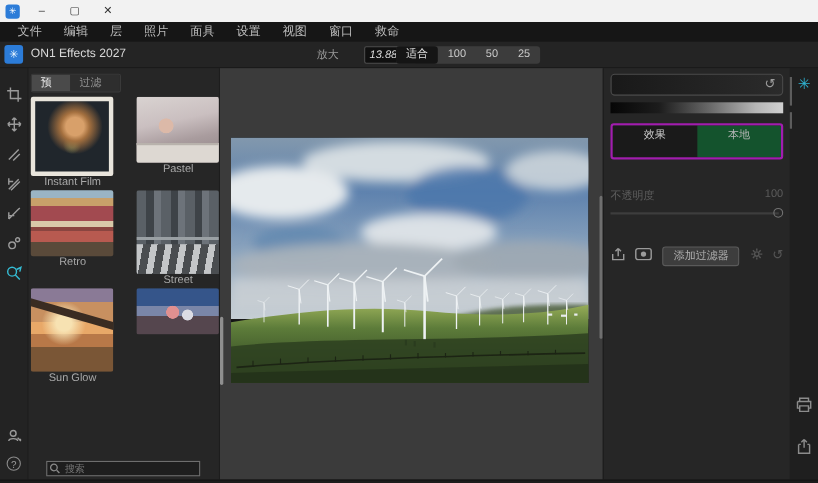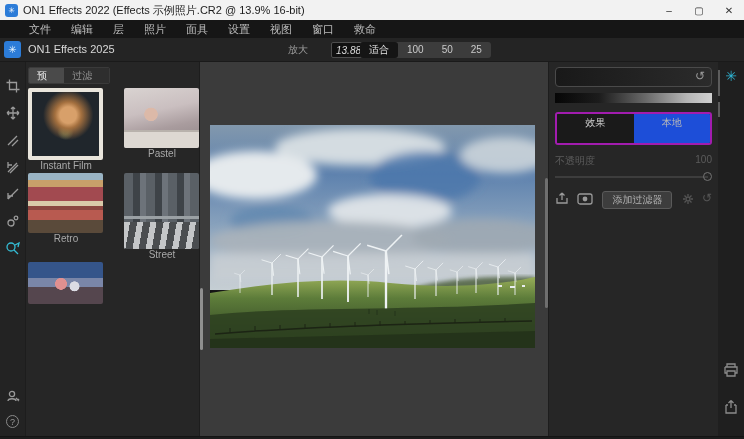--- a/index.html
+++ b/index.html
@@ -8,21 +8,21 @@
 
   
   .titlebar{height:20px;background:#f2f2f2;display:flex;align-items:center;padding-left:5px;}
   .appicon{width:13px;height:13px;border-radius:3px;background:#2c7cd8;color:#fff;font-size:8px;
     display:flex;align-items:center;justify-content:center;margin-right:5px;}
   .titletext{font-size:11px;color:#1b1b1b;flex:1;white-space:nowrap;overflow:hidden;}
   .winbtn{width:30px;height:20px;display:flex;align-items:center;justify-content:center;
     font-size:10px;color:#333;}
 
   
-  .menubar{height:18px;background:#161616;display:flex;align-items:center;padding-left:19px;}
+  .menubar{height:18px;background:#161616;display:flex;align-items:center;padding-left:6px;}
   .menuitem{font-size:11px;color:#bdbdbd;padding:0 10px;line-height:18px;}
 
   
   .headerrow{height:24px;background:#242424;position:relative;border-bottom:1px solid #1a1a1a;}
   .hlogo{position:absolute;left:4px;top:3px;width:17px;height:17px;border-radius:3px;background:#2c7cd8;
     color:#e8f6ff;font-size:10px;display:flex;align-items:center;justify-content:center;}
   .happname{position:absolute;left:28px;top:5px;font-size:11px;color:#d8d8d8;}
   .zoomgrp{position:absolute;left:288px;top:4px;display:flex;align-items:center;}
   .zoomlabel{font-size:10px;color:#9a9a9a;margin-right:23px;}
   .zoomselect{width:48px;height:16px;background:#101010;border:1px solid #4d4d4d;border-radius:2px;
@@ -101,28 +101,28 @@
   .scrollL{position:absolute;left:0;top:226px;width:3px;height:62px;background:#8f8f8f;border-radius:2px;}
   .scrollR{position:absolute;right:0;top:116px;width:3px;height:130px;background:#6f6f6f;border-radius:2px;}
 
   
   .rightpanel{width:170px;background:#262626;position:relative;padding:5px 6px 0 6px;border-left:1px solid #1d1d1d;}
   .ampbar{height:20px;border:1px solid #4a4a4a;border-radius:4px;background:linear-gradient(90deg,#191919,#2b2b2b);
     position:relative;}
   .ampreset{position:absolute;right:6px;top:1px;font-size:12px;color:#9a9a9a;}
   .gradstrip{height:10px;margin-top:6px;background:linear-gradient(90deg,#060606 0,#1c1c1c 28%,#6a6a6a 58%,#b5b5b5 84%,#d0d0d0 100%);}
   .rtabs{display:flex;margin-top:9px;height:33px;border-radius:3px;overflow:hidden;border:2px solid #a21caf;}
-  .rtab{flex:1;text-align:center;font-size:10px;line-height:17px;color:#b8b8b8;background:#1d4ed8;}
+  .rtab{flex:1;text-align:center;font-size:10px;line-height:17px;color:#b8b8b8;background:#14532d;}
   .rtab.active{background:#1a1a1a;color:#cfcfcf;}
-  .dimrow{margin-top:9px;opacity:.45;}
+  .dimrow{margin-top:26px;opacity:.45;}
   .dimhead{display:flex;justify-content:space-between;font-size:10px;color:#9a9a9a;}
   .dimslider{position:relative;height:12px;margin-top:3px;}
   .dimtrack{position:absolute;left:0;right:4px;top:5px;height:2px;background:#5a5a5a;}
   .dimknob{position:absolute;right:0;top:1px;width:9px;height:9px;border:1.5px solid #cfcfcf;border-radius:50%;}
-  .actions{display:flex;align-items:flex-start;margin-top:8px;gap:8px;}
+  .actions{display:flex;align-items:flex-start;margin-top:24px;gap:8px;}
   .aico svg{stroke:#9a9a9a;fill:none;stroke-width:1.3;}
   .addfilter{margin:0 auto;height:18px;background:#3d3d3d;border:1px solid #5a5a5a;border-radius:3px;
     color:#b0b0b0;font-size:10px;padding:0 9px;line-height:16px;}
   .dimico{opacity:.4;}
 
   
   .rightedge{width:26px;background:#1f1f1f;display:flex;flex-direction:column;align-items:center;position:relative;}
   .fxicon{margin-top:6px;color:#2fb3d2;font-size:14px;}
   .rscroll1{position:absolute;left:0;top:8px;width:2px;height:26px;background:#5c5c5c;}
   .rscroll2{position:absolute;left:0;top:40px;width:2px;height:15px;background:#5c5c5c;}
@@ -134,41 +134,40 @@
     border-top:1px solid #141414;}
   .prevgrp{position:absolute;left:205px;top:0;height:27px;display:flex;align-items:center;gap:6px;}
 </style>
 </head>
 <body>
 
 <div id="app">
 
   <div class="titlebar">
     <div class="appicon">✳</div>
-    <div class="titletext">ON1 Effects 2022 (Effects 示例照片.CR2 @ 13.9% 16-bit)</div>
     <div class="winbtn">–</div>
     <div class="winbtn">▢</div>
     <div class="winbtn">✕</div>
   </div>
 
   <div class="menubar">
     <div class="menuitem">文件</div>
     <div class="menuitem">编辑</div>
     <div class="menuitem">层</div>
     <div class="menuitem">照片</div>
     <div class="menuitem">面具</div>
     <div class="menuitem">设置</div>
     <div class="menuitem">视图</div>
     <div class="menuitem">窗口</div>
     <div class="menuitem">救命</div>
   </div>
 
   <div class="headerrow">
     <div class="hlogo">✳</div>
-    <div class="happname">ON1 Effects 2025</div>
+    <div class="happname">ON1 Effects 2027</div>
     <div class="zoomgrp">
       <span class="zoomlabel">放大</span>
       <div class="zoomselect">
         <span class="zoomval">13.88</span>
         <span class="zoomcaret">▾</span>
       </div>
     </div>
     <div class="fitgrp">
       <div class="fitseg active">适合</div>
       <div class="fitseg">100</div>
@@ -243,23 +242,34 @@
         </div>
         <div class="cell">
           <div class="art h62 art-retro"></div>
           <div class="cap">Retro</div>
         </div>
         <div class="cell">
           <div class="art h78 art-street"></div>
           <div class="cap">Street</div>
         </div>
         <div class="cell">
+          <div class="art h78 art-sun-glow"></div>
+          <div class="cap">Sun Glow</div>
+        </div>
+        <div class="cell">
           <div class="art h44 art-mountain"></div>
         </div>
         <div class="cell"></div>
+      </div>
+      <div class="searchrow" style="position:absolute;">
+        <svg class="searchico" width="10" height="10" viewBox="0 0 10 10" style="stroke:#8a8a8a;fill:none;stroke-width:1.2;">
+            <circle cx="4" cy="4" r="3"></circle>
+            <path d="M6.5 6.5 L9 9"></path>
+          </svg>
+        <input class="searchbox" placeholder="搜索" style="">
       </div>
     </div>
 
     <div class="canvas">
       <div class="scrollL"></div>
       <div class="scrollR"></div>
       <div class="photo">
         <svg width="325" height="223" viewBox="0 0 325 223">
           <defs>
             <linearGradient id="sky" x1="0" y1="0" x2="0" y2="1">

